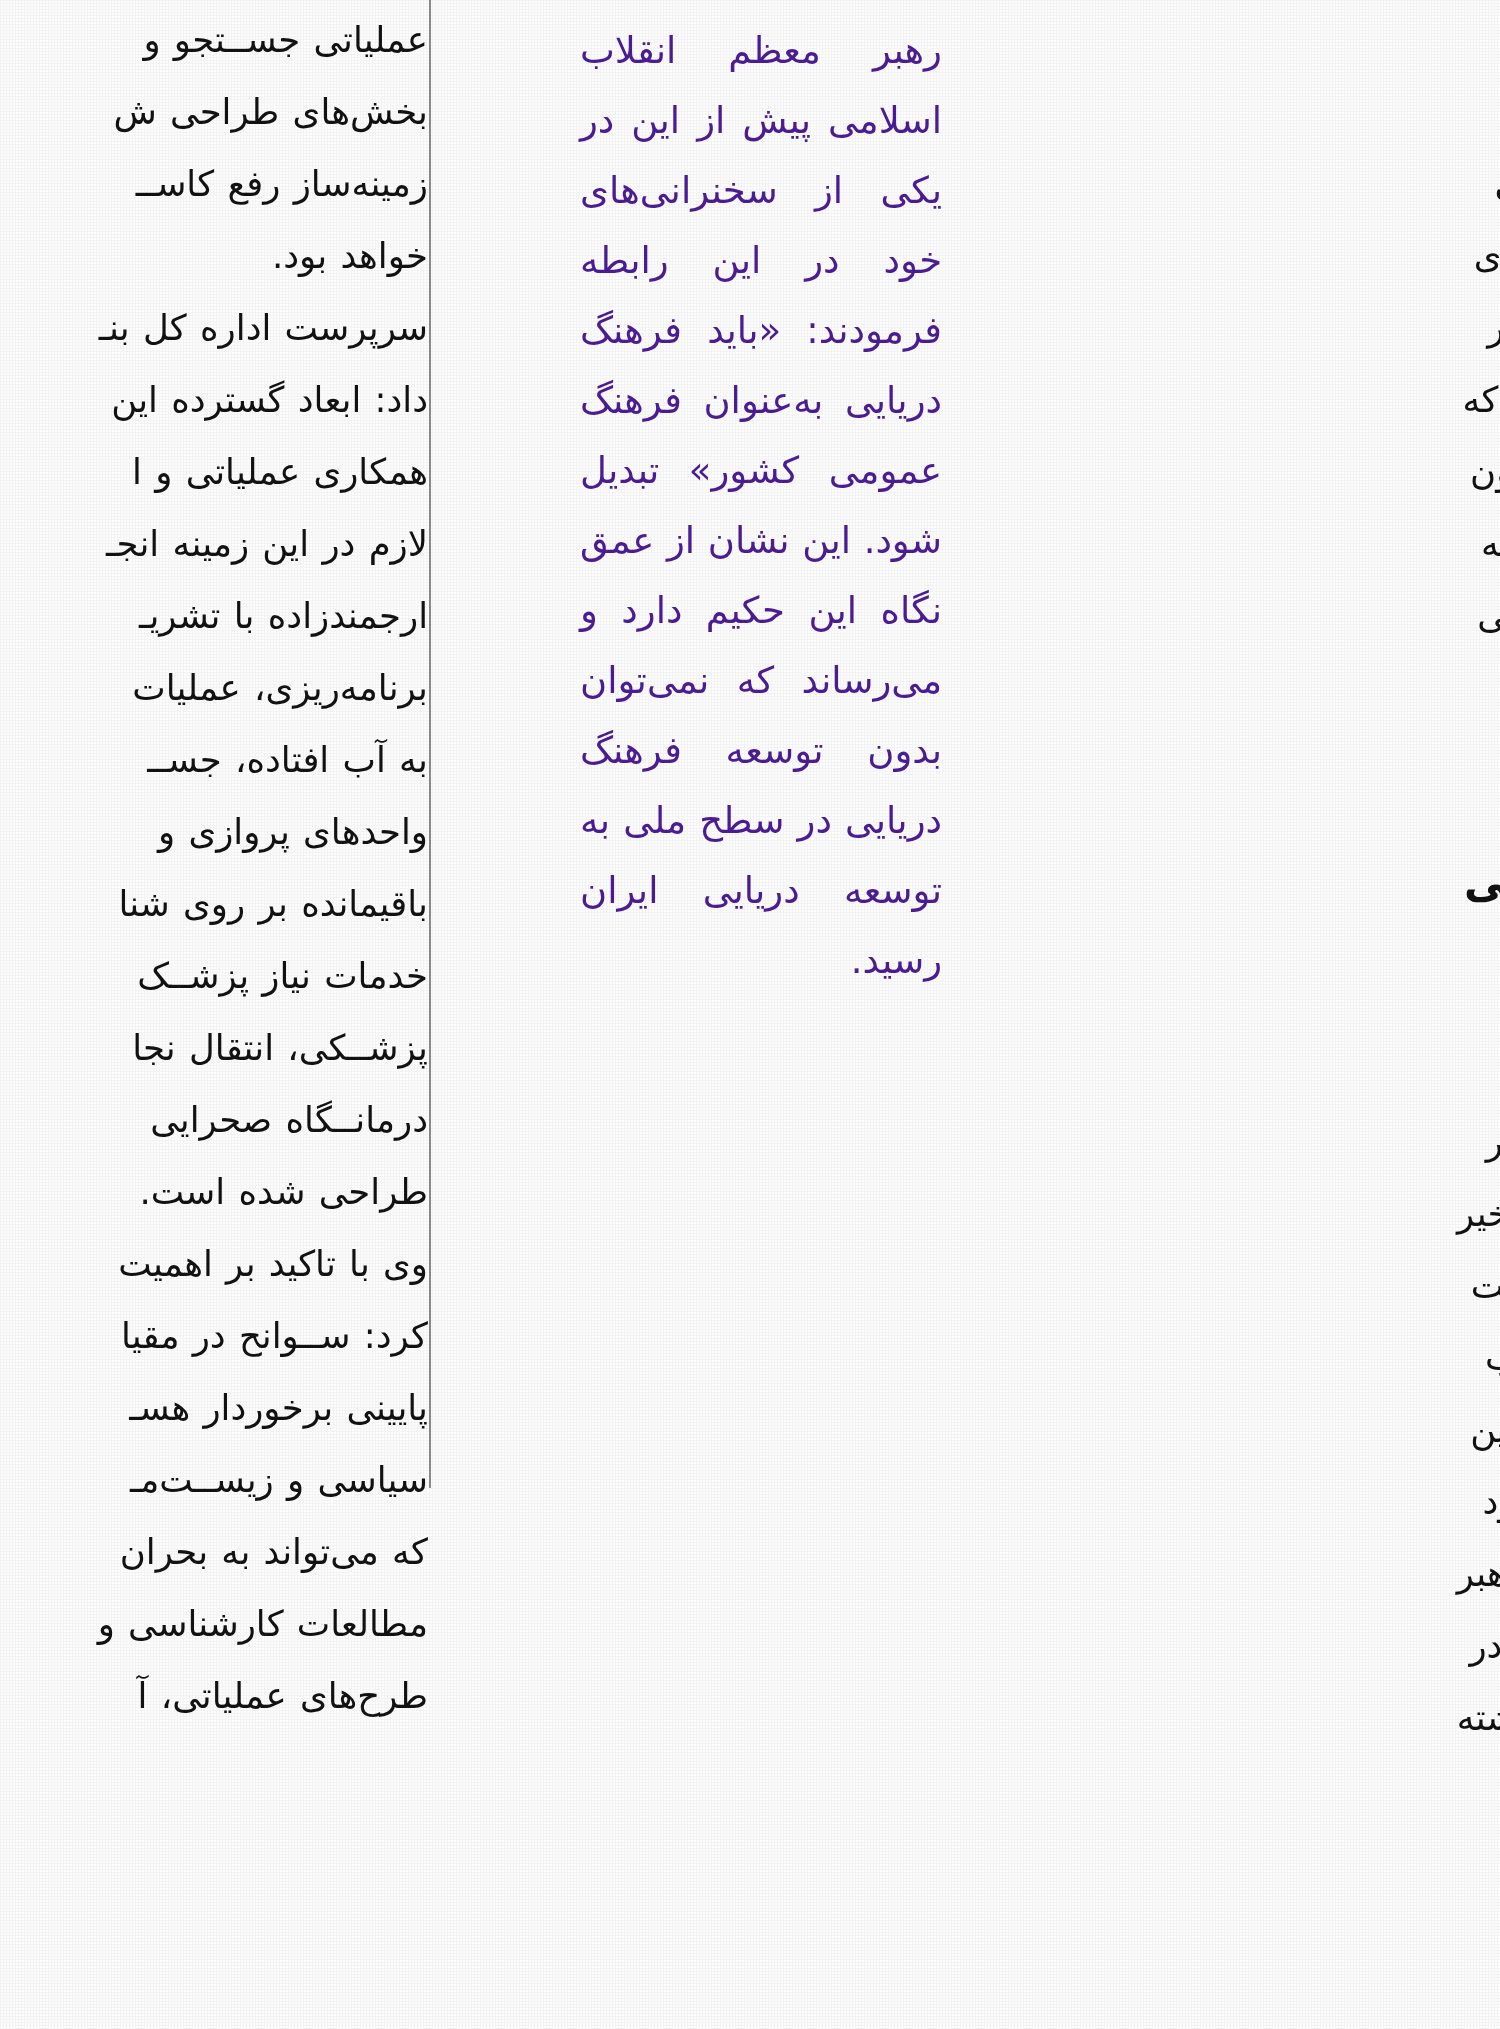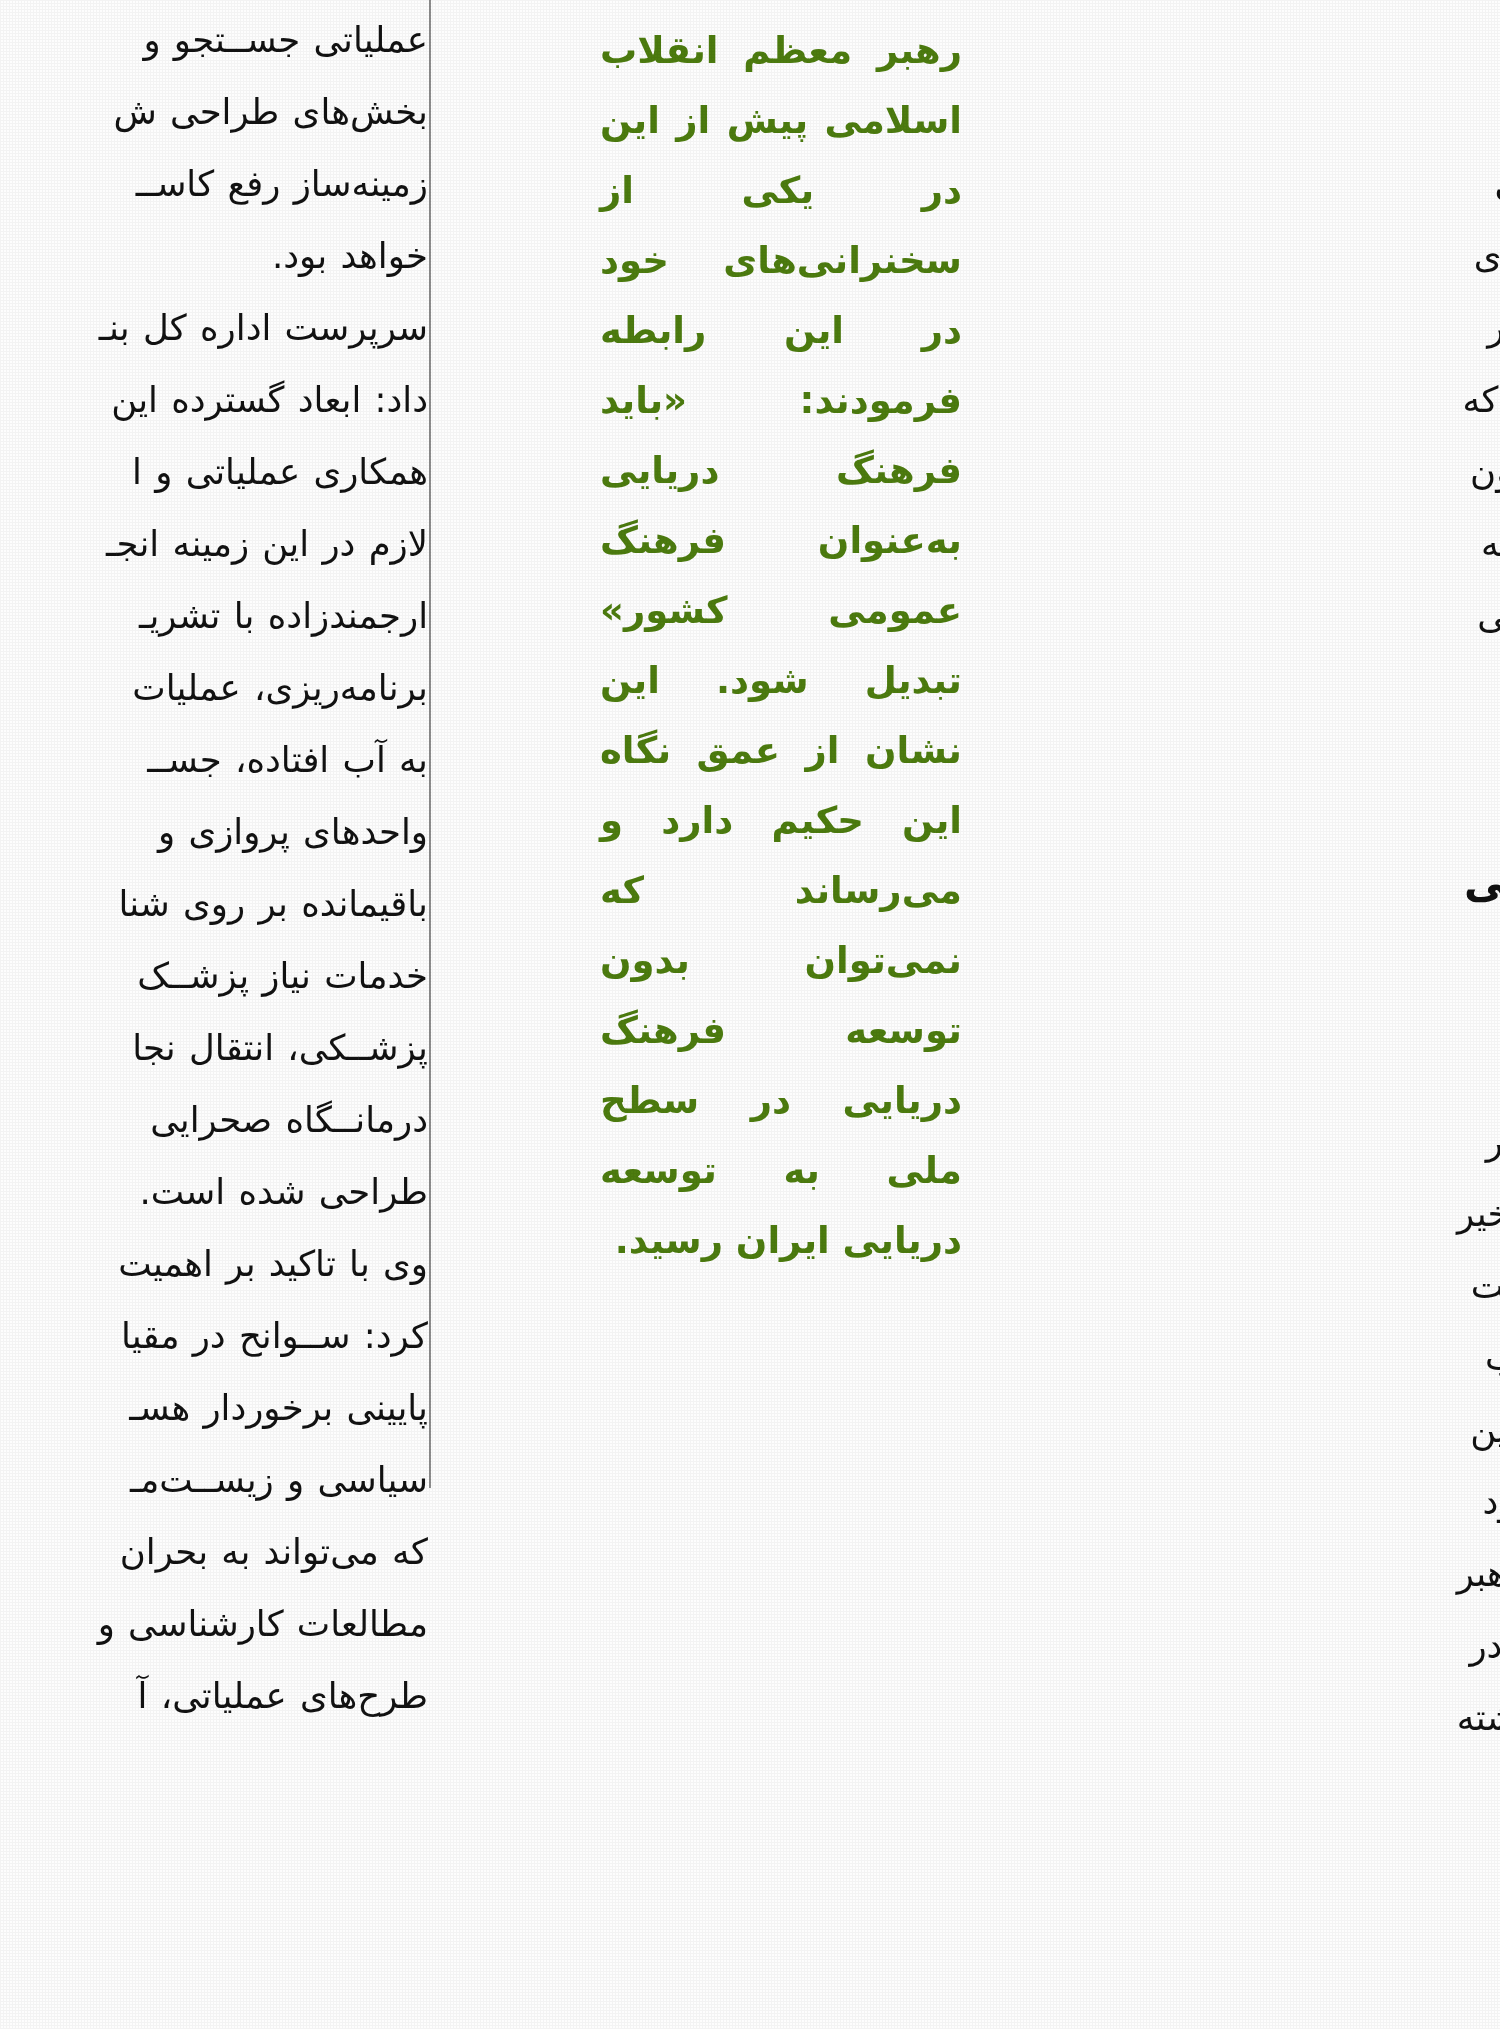--- a/index.html
+++ b/index.html
@@ -46,25 +46,25 @@
     top: 0;
     left: 429px;
     width: 2px;
     height: 1488px;
     background: #8d8d8d;
   }
 
   
   #col-mid {
     top: 16px;
-    left: 600px;
+    left: 580px;
     width: 362px;
-    color: #4d7c0f;
+    color: #4c1d95;
     font-size: 37px;
-    font-weight: bold;
+    font-weight: normal;
     line-height: 70px;
     text-align: justify;
     text-align-last: right;
     letter-spacing: -0.6px;
   }
 
   
   #col-right {
     top: 4px;
     left: 990px;

